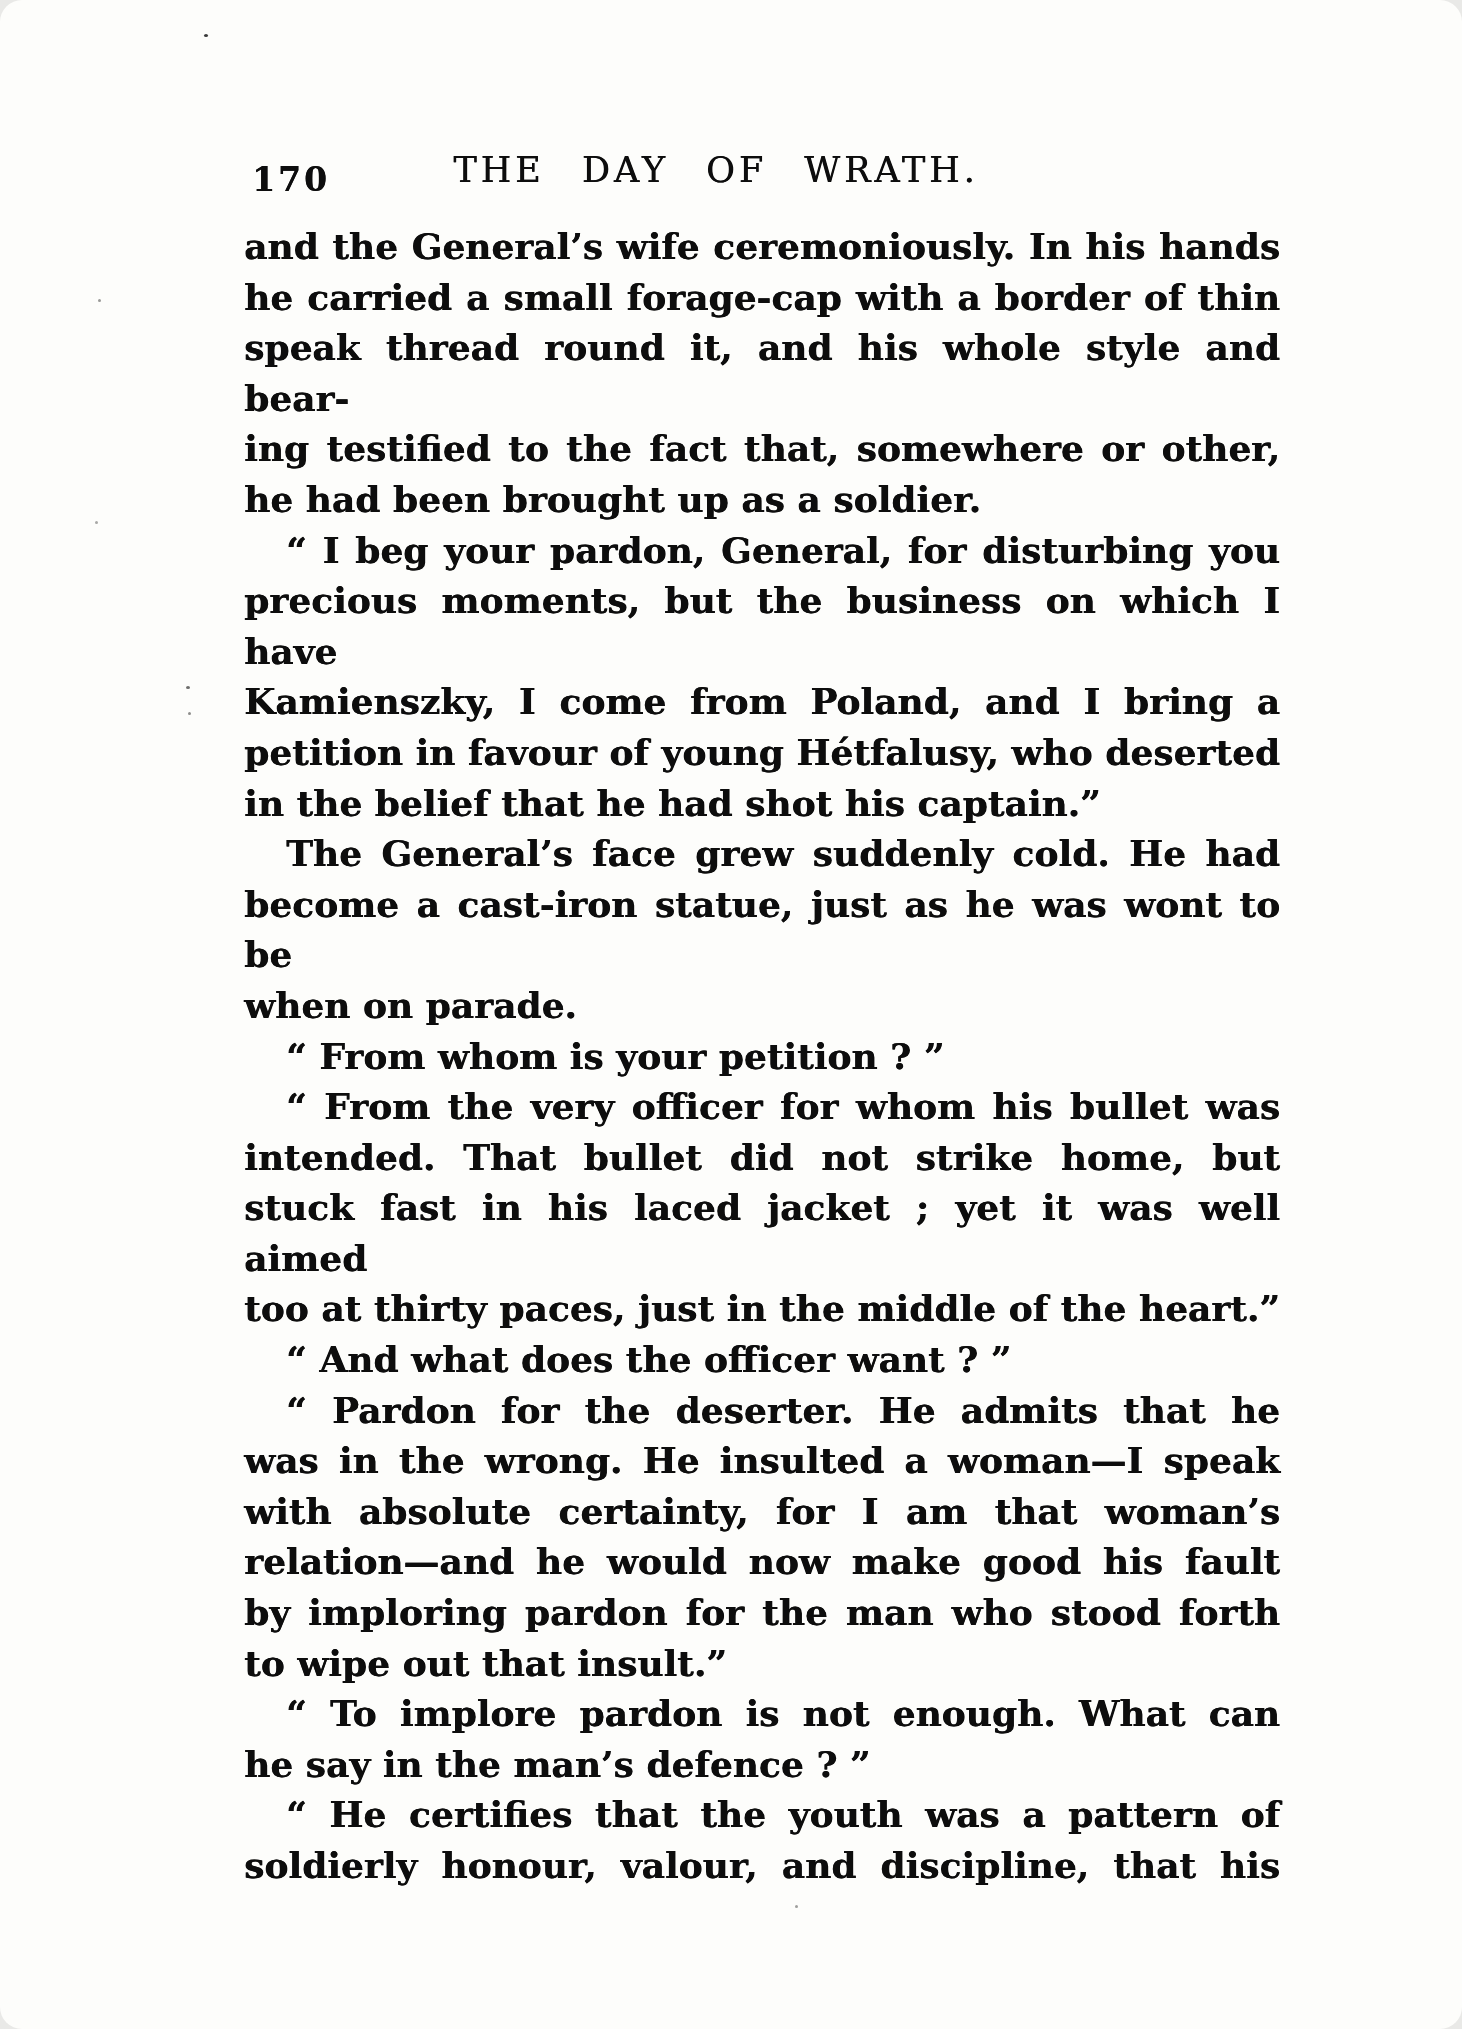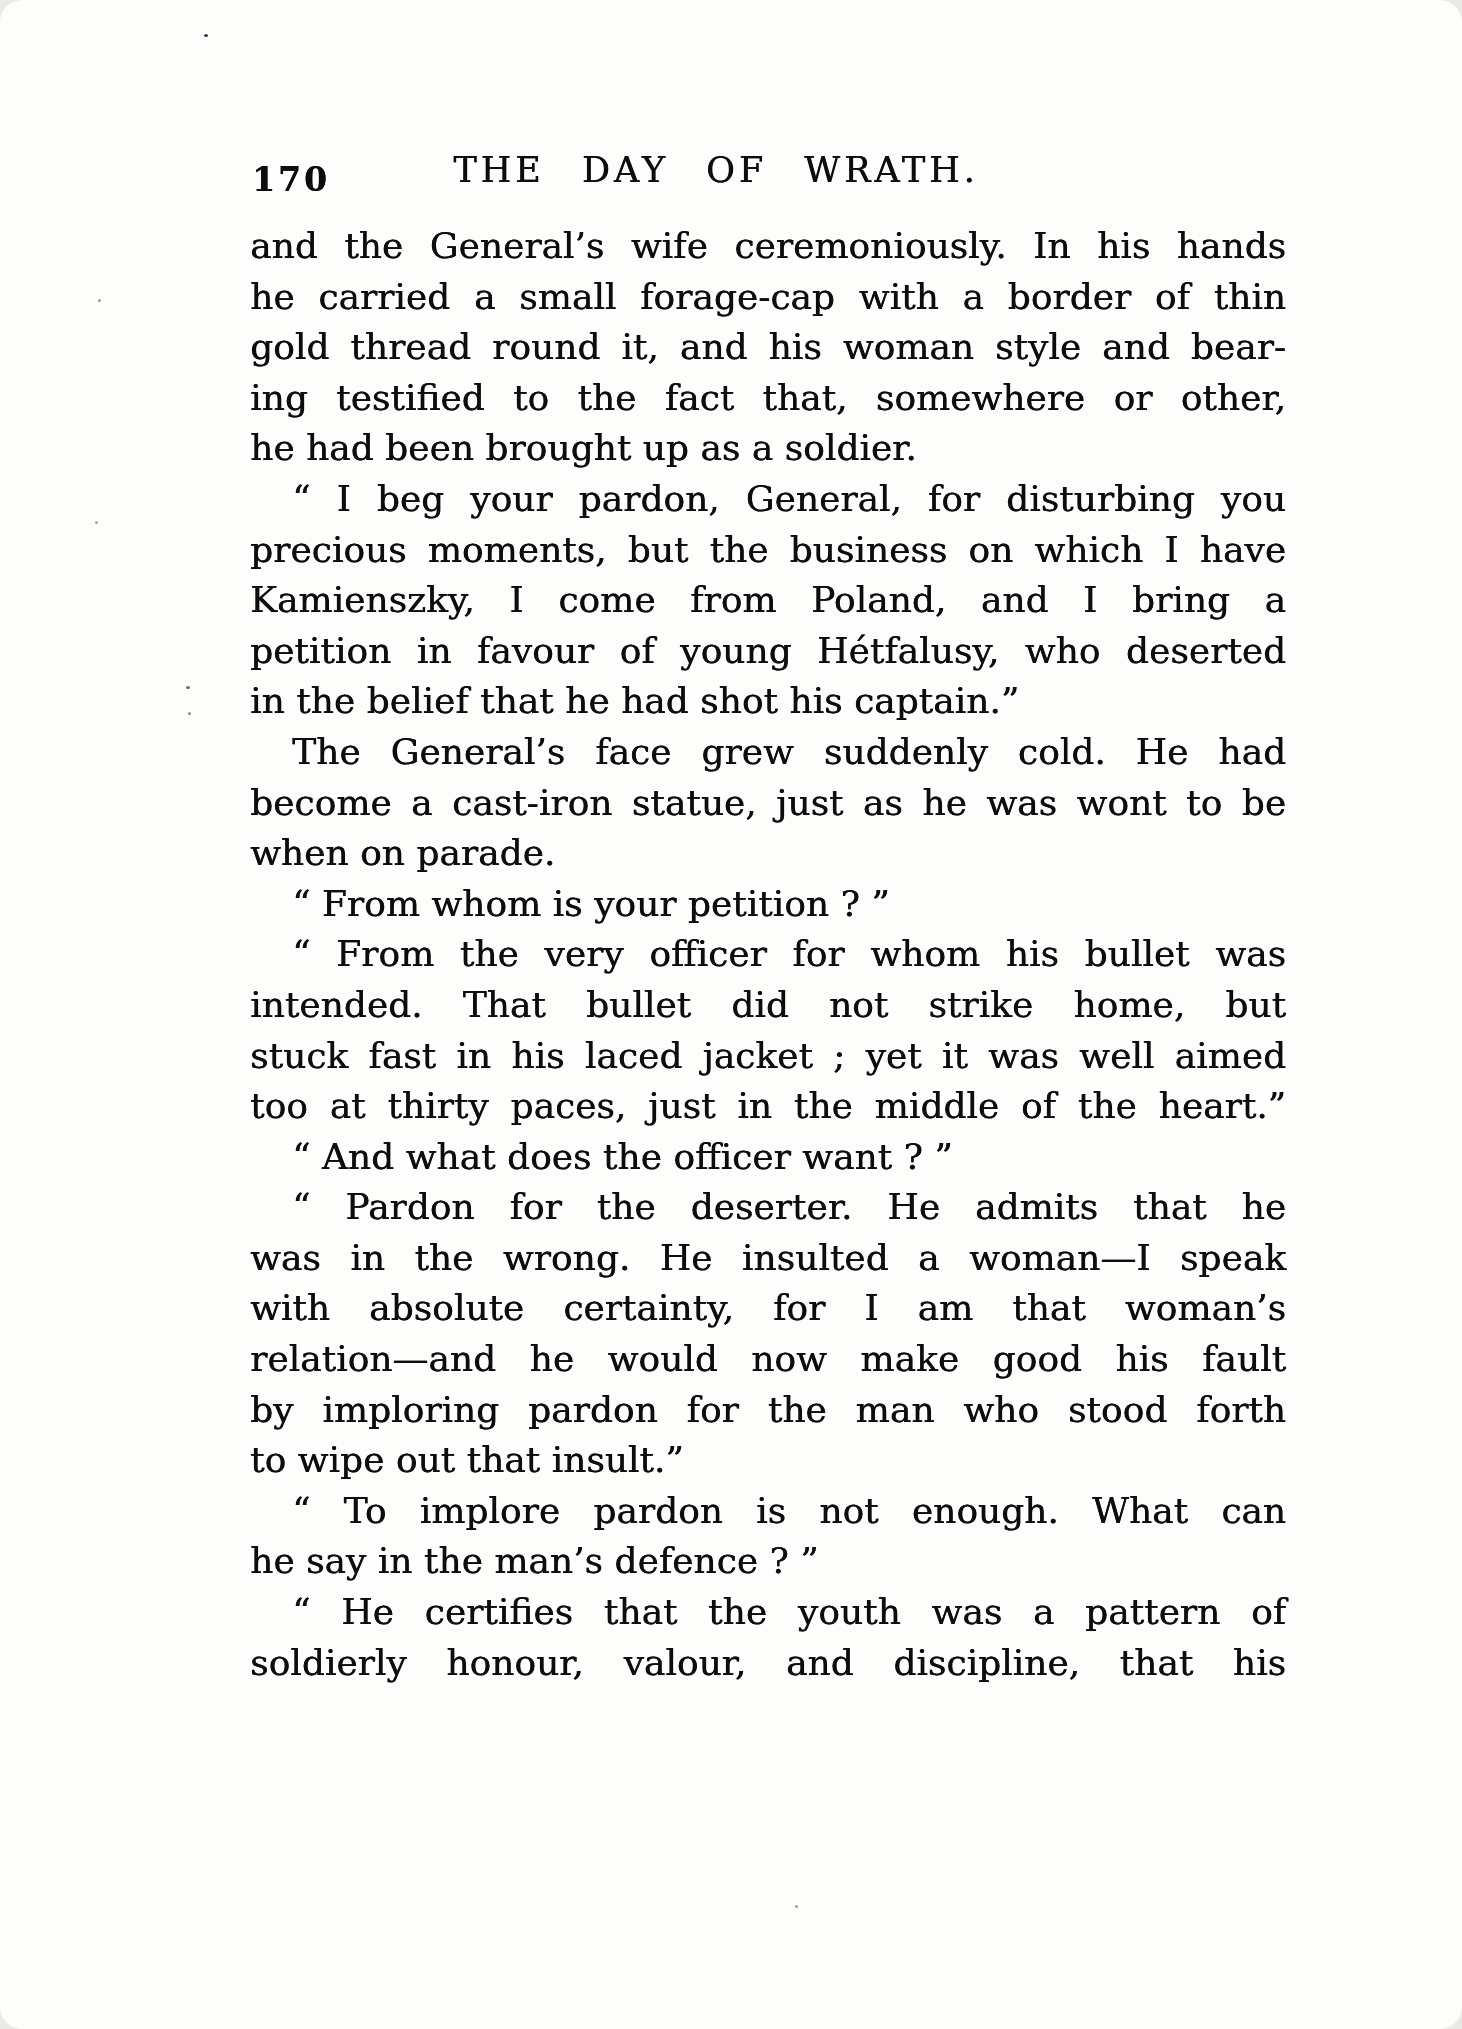--- a/index.html
+++ b/index.html
@@ -30,21 +30,21 @@
     padding-right:104px;
     text-align:center;
     font-size:35px;
     letter-spacing:4px;
     word-spacing:22px;
     text-shadow:0.5px 0.3px 0 currentColor;
     white-space:nowrap;
   }
   .text-block{
     position:absolute;
-    top:221px;left:250px;width:1036px;
+    top:221px;left:244px;width:1036px;font-weight:bold;
   }
   .line{
     font-size:36px;
     line-height:50.6px;
     text-align:justify;
     text-align-last:justify;
     text-shadow:0.45px 0.25px 0 currentColor;
     white-space:normal;
   }
   .line.last{text-align-last:left;}
@@ -67,21 +67,21 @@
 
   <div class="header">
     <span class="page-number">170</span>
     <span class="running-title">THE DAY OF WRATH.</span>
   </div>
 
   <div class="text-block">
 
   <div class="line">and the General’s wife ceremoniously.  In his hands</div>
       <div class="line">he carried a small forage-cap with a border of thin</div>
-      <div class="line">gold thread round it, and his woman style and bear-</div>
+      <div class="line">speak thread round it, and his whole style and bear-</div>
       <div class="line">ing testified to the fact that, somewhere or other,</div>
       <div class="line last">he had been brought up as a soldier.</div>
       <div class="line indent">“ I beg your pardon, General, for disturbing you</div>
       <div class="line">precious moments, but the business on which I have</div>
       <div class="line">Kamienszky, I come from Poland, and I bring a</div>
       <div class="line">petition in favour of young Hétfalusy, who deserted</div>
       <div class="line last">in the belief that he had shot his captain.”</div>
       <div class="line indent">The General’s face grew suddenly cold.  He had</div>
       <div class="line">become a cast-iron statue, just as he was wont to be</div>
       <div class="line last">when on parade.</div>

